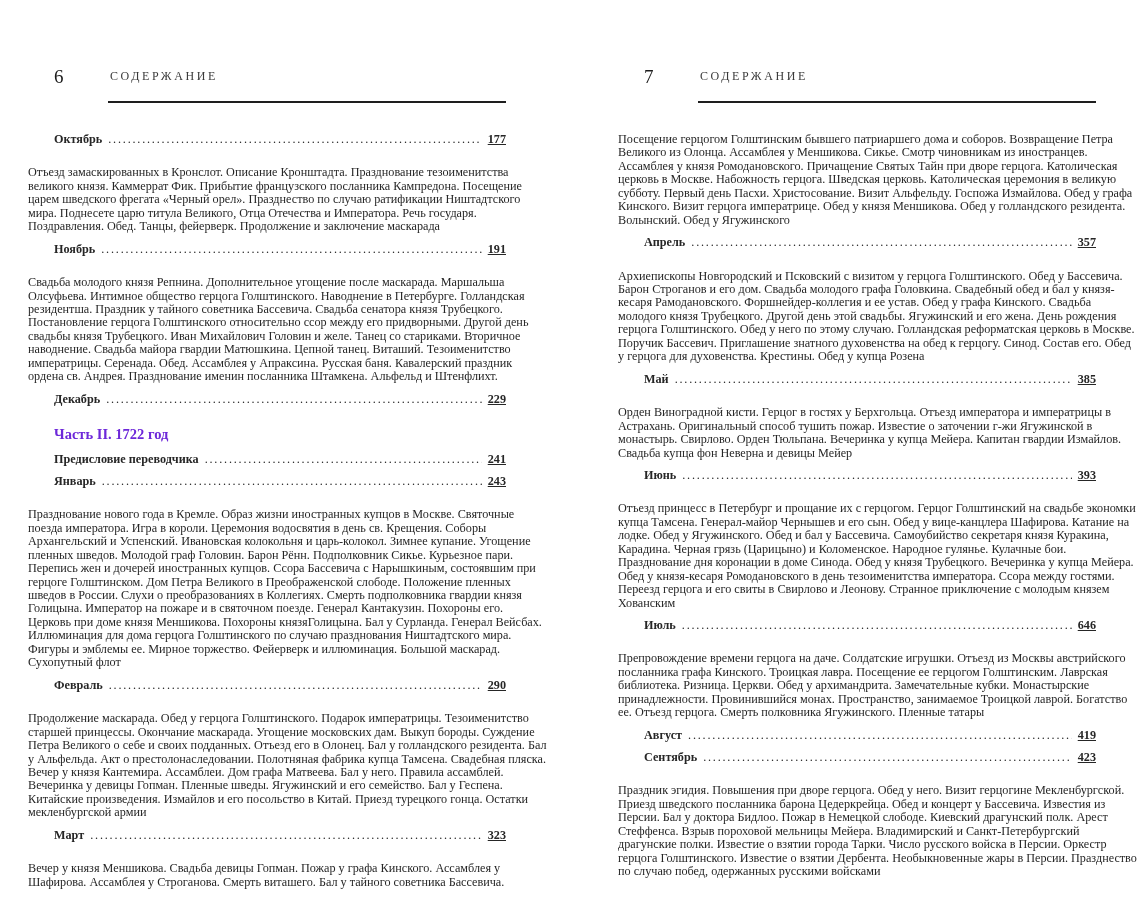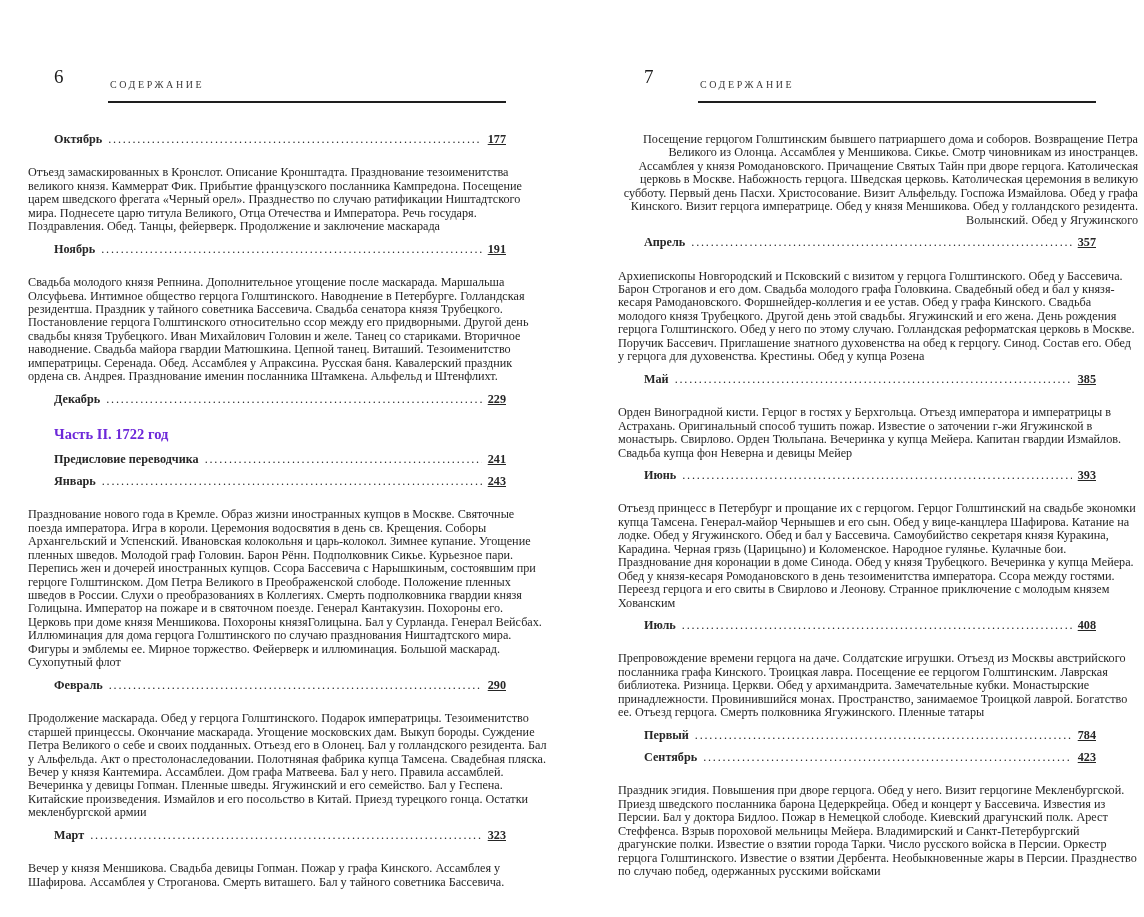--- a/index.html
+++ b/index.html
@@ -21,22 +21,22 @@
   }
   #left-page  { left: 28px; }
   #right-page { left: 618px; }
 
   .page-header { position: absolute; top: 0; left: 0; width: 100%; height: 40px; }
   .folio {
     position: absolute; left: 26px; top: 0;
     font-size: 19px; line-height: 19px; color: #1c1c1c;
   }
   .running-head {
-    position: absolute; left: 82px; top: 12px;
-    font-size: 10px; letter-spacing: 2.6px; color: #3a3a3a;
+    position: absolute; left: 82px; top: 2px;
+    font-size: 12px; letter-spacing: 2.6px; color: #3a3a3a;
   }
   .header-rule {
     position: absolute; left: 80px; top: 34px;
     width: 398px; height: 0;
     border-top: 2px solid #1e1e1e;
   }
 
   .toc { position: relative; margin-top: 66px; }
   .toc > :first-child { margin-top: 0; }
 
@@ -61,21 +61,21 @@
     color: #2b2b2b;
   }
   .toc-num { white-space: nowrap; margin-left: 4px; text-decoration: underline; }
 
   .toc-text {
     font-size: 12.2px;
     line-height: 13.45px;
     margin-top: 20px;
     text-align: left;
   }
-  .toc-continuation { margin-top: 0; text-align: right; }
+  .toc-continuation { margin-top: 0; }
 
   .part-heading {
     font-size: 14.5px;
     font-weight: bold;
     line-height: 1.2;
     padding-left: 26px;
     margin-top: 20px;
     color: #6d28d9;
   }
 </style>
@@ -155,27 +155,27 @@
       <div class="toc-text">Орден Виноградной кисти. Герцог в гостях у Берхгольца. Отъезд императора и императрицы в Астрахань. Оригинальный способ тушить пожар. Известие о заточении г-жи Ягужинской в монастырь. Свирлово. Орден Тюльпана. Вечеринка у купца Мейера. Капитан гвардии Измайлов. Свадьба купца фон Неверна и девицы Мейер</div>
       <div class="toc-row">
         <span class="toc-label-text">Июнь</span>
         <span class="leader" aria-hidden="true">....................................................................................................................................................................................</span>
         <span class="toc-num">393</span>
       </div>
       <div class="toc-text">Отъезд принцесс в Петербург и прощание их с герцогом. Герцог Голштинский на свадьбе экономки купца Тамсена. Генерал-майор Чернышев и его сын. Обед у вице-канцлера Шафирова. Катание на лодке. Обед у Ягужинского. Обед и бал у Бассевича. Самоубийство секретаря князя Куракина, Карадина. Черная грязь (Царицыно) и Коломенское. Народное гулянье. Кулачные бои. Празднование дня коронации в доме Синода. Обед у князя Трубецкого. Вечеринка у купца Мейера. Обед у князя-кесаря Ромодановского в день тезоименитства императора. Ссора между гостями. Переезд герцога и его свиты в Свирлово и Леонову. Странное приключение с молодым князем Хованским</div>
       <div class="toc-row">
         <span class="toc-label-text">Июль</span>
         <span class="leader" aria-hidden="true">....................................................................................................................................................................................</span>
-        <span class="toc-num">408</span>
+        <span class="toc-num">646</span>
       </div>
       <div class="toc-text">Препровождение времени герцога на даче. Солдатские игрушки. Отъезд из Москвы австрийского посланника графа Кинского. Троицкая лавра. Посещение ее герцогом Голштинским. Лаврская библиотека. Ризница. Церкви. Обед у архимандрита. Замечательные кубки. Монастырские принадлежности. Провинившийся монах. Пространство, занимаемое Троицкой лаврой. Богатство ее. Отъезд герцога. Смерть полковника Ягужинского. Пленные татары</div>
       <div class="toc-row">
-        <span class="toc-label-text">Первый</span>
+        <span class="toc-label-text">Август</span>
         <span class="leader" aria-hidden="true">....................................................................................................................................................................................</span>
-        <span class="toc-num">784</span>
+        <span class="toc-num">419</span>
       </div>
       <div class="toc-row">
         <span class="toc-label-text">Сентябрь</span>
         <span class="leader" aria-hidden="true">....................................................................................................................................................................................</span>
         <span class="toc-num">423</span>
       </div>
       <div class="toc-text">Праздник эгидия. Повышения при дворе герцога. Обед у него. Визит герцогине Мекленбургской. Приезд шведского посланника барона Цедеркрейца. Обед и концерт у Бассевича. Известия из Персии. Бал у доктора Бидлоо. Пожар в Немецкой слободе. Киевский драгунский полк. Арест Стеффенса. Взрыв пороховой мельницы Мейера. Владимирский и Санкт-Петербургский драгунские полки. Известие о взятии города Тарки. Число русского войска в Персии. Оркестр герцога Голштинского. Известие о взятии Дербента. Необыкновенные жары в Персии. Празднество по случаю побед, одержанных русскими войсками</div>
     </div>
 </div>
 

